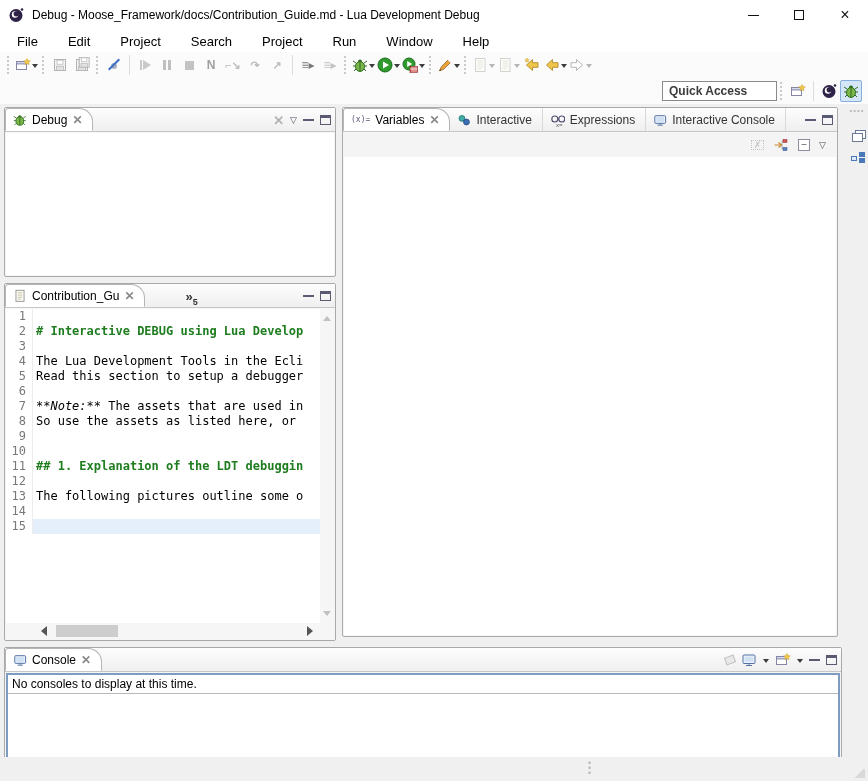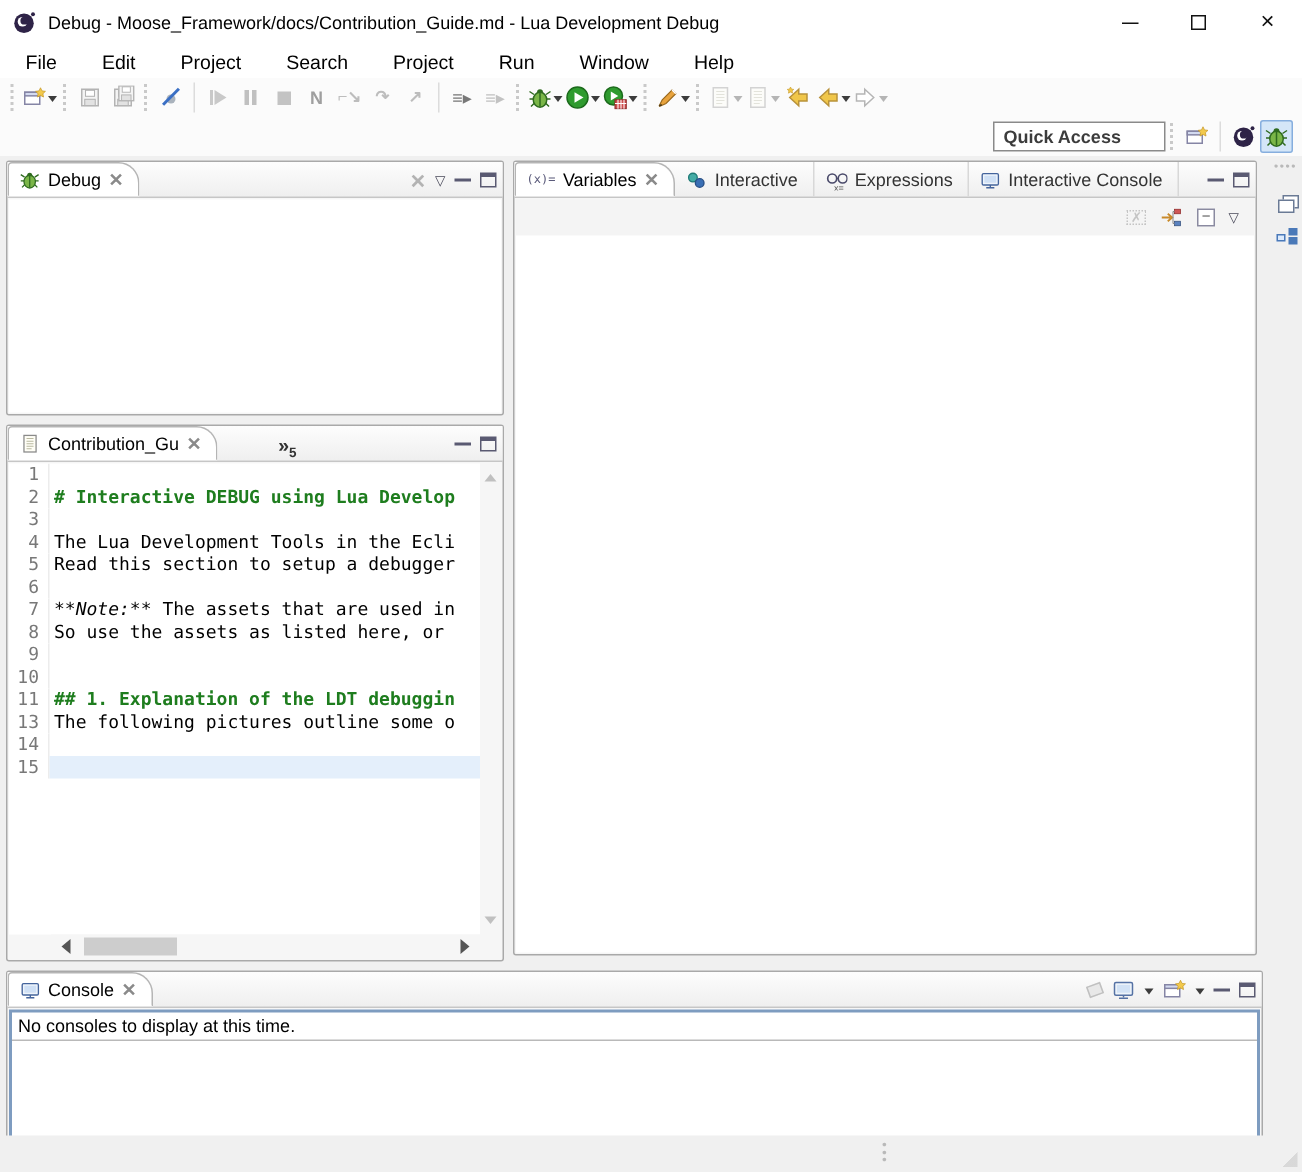--- a/index.html
+++ b/index.html
@@ -379,20 +379,21 @@
       <div class="ed-row header"><span class="ln">2</span><span class="code"># Interactive DEBUG using Lua Develop</span></div>
       <div class="ed-row plain"><span class="ln">3</span><span class="code"></span></div>
       <div class="ed-row plain"><span class="ln">4</span><span class="code">The Lua Development Tools in the Ecli</span></div>
       <div class="ed-row plain"><span class="ln">5</span><span class="code">Read this section to setup a debugger</span></div>
       <div class="ed-row plain"><span class="ln">6</span><span class="code"></span></div>
       <div class="ed-row note"><span class="ln">7</span><span class="code"><em>**Note:**</em> The assets that are used in</span></div>
       <div class="ed-row plain"><span class="ln">8</span><span class="code">So use the assets as listed here, or </span></div>
       <div class="ed-row plain"><span class="ln">9</span><span class="code"></span></div>
       <div class="ed-row plain"><span class="ln">10</span><span class="code"></span></div>
       <div class="ed-row header"><span class="ln">11</span><span class="code">## 1. Explanation of the LDT debuggin</span></div>
+      <div class="ed-row plain"><span class="ln">12</span><span class="code"></span></div>
       <div class="ed-row plain"><span class="ln">13</span><span class="code">The following pictures outline some o</span></div>
       <div class="ed-row plain"><span class="ln">14</span><span class="code"></span></div>
       <div class="ed-row highlight"><span class="ln">15</span><span class="code"></span></div>
     </div>
   <div class="vscroll">
     <span class="arr arr-u"></span>
     <span class="arr arr-d"></span>
   </div>
   <div class="hscroll">
     <span class="arr arr-l" style="margin-left:2px"></span>

